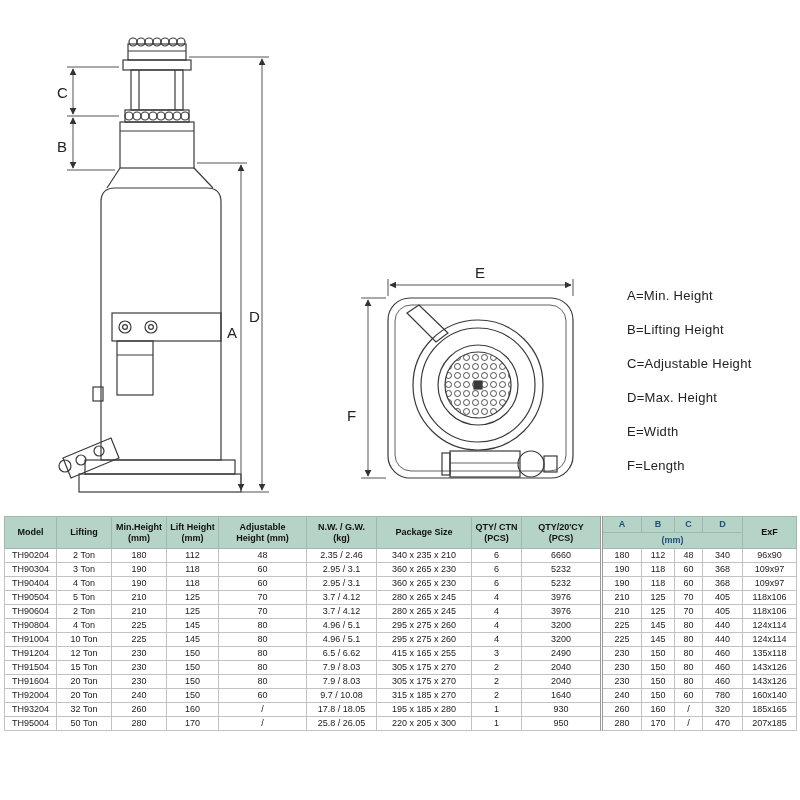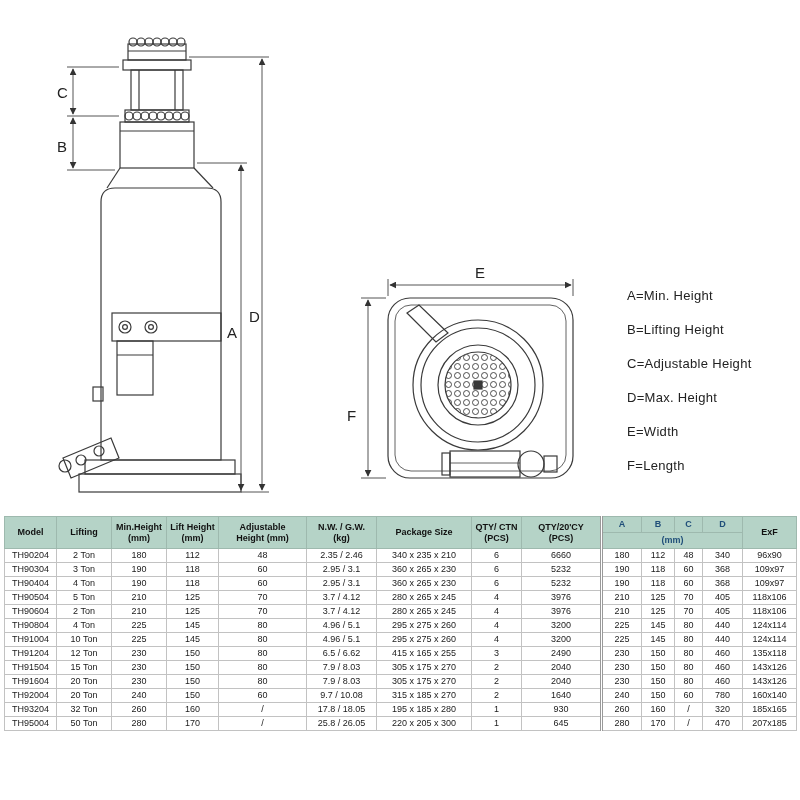--- a/index.html
+++ b/index.html
@@ -398,21 +398,21 @@
           </tr>
           <tr>
             <td class="model">TH95004</td>
             <td>50 Ton</td>
             <td>280</td>
             <td>170</td>
             <td>/</td>
             <td>25.8 / 26.05</td>
             <td>220 x 205 x 300</td>
             <td>1</td>
-            <td>645</td>
+            <td>950</td>
             <td class="dimstart">280</td>
             <td>170</td>
             <td>/</td>
             <td>470</td>
             <td>207x185</td>
           </tr>
         </tbody>
     </table>
   </div>
 

